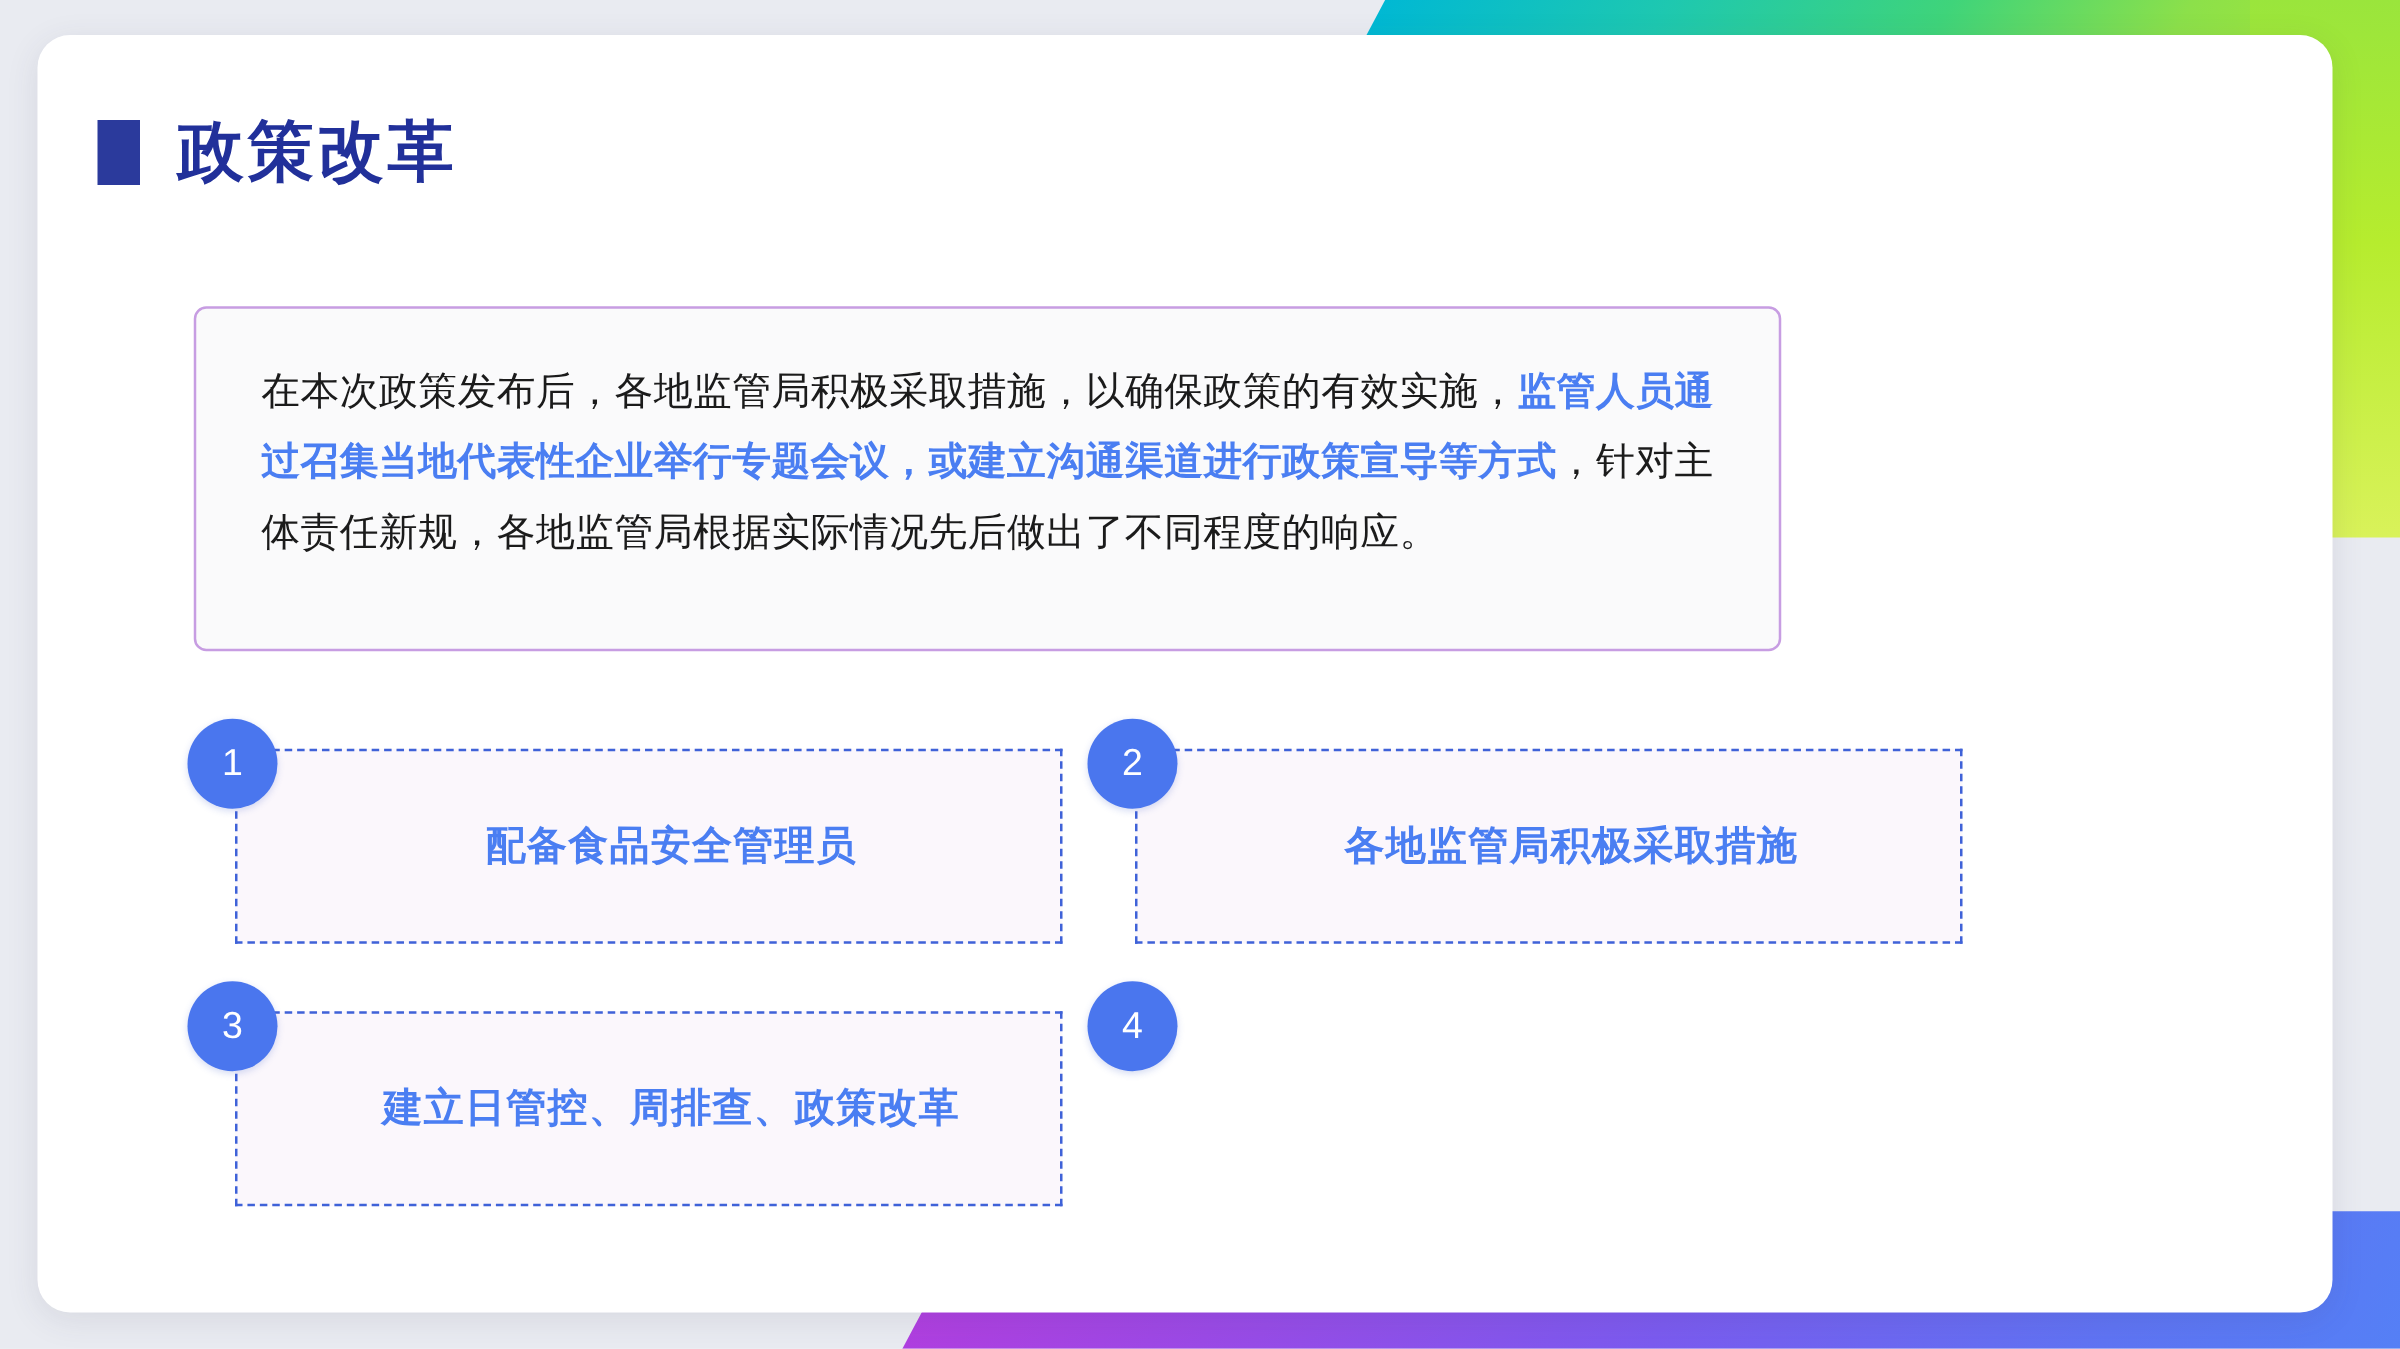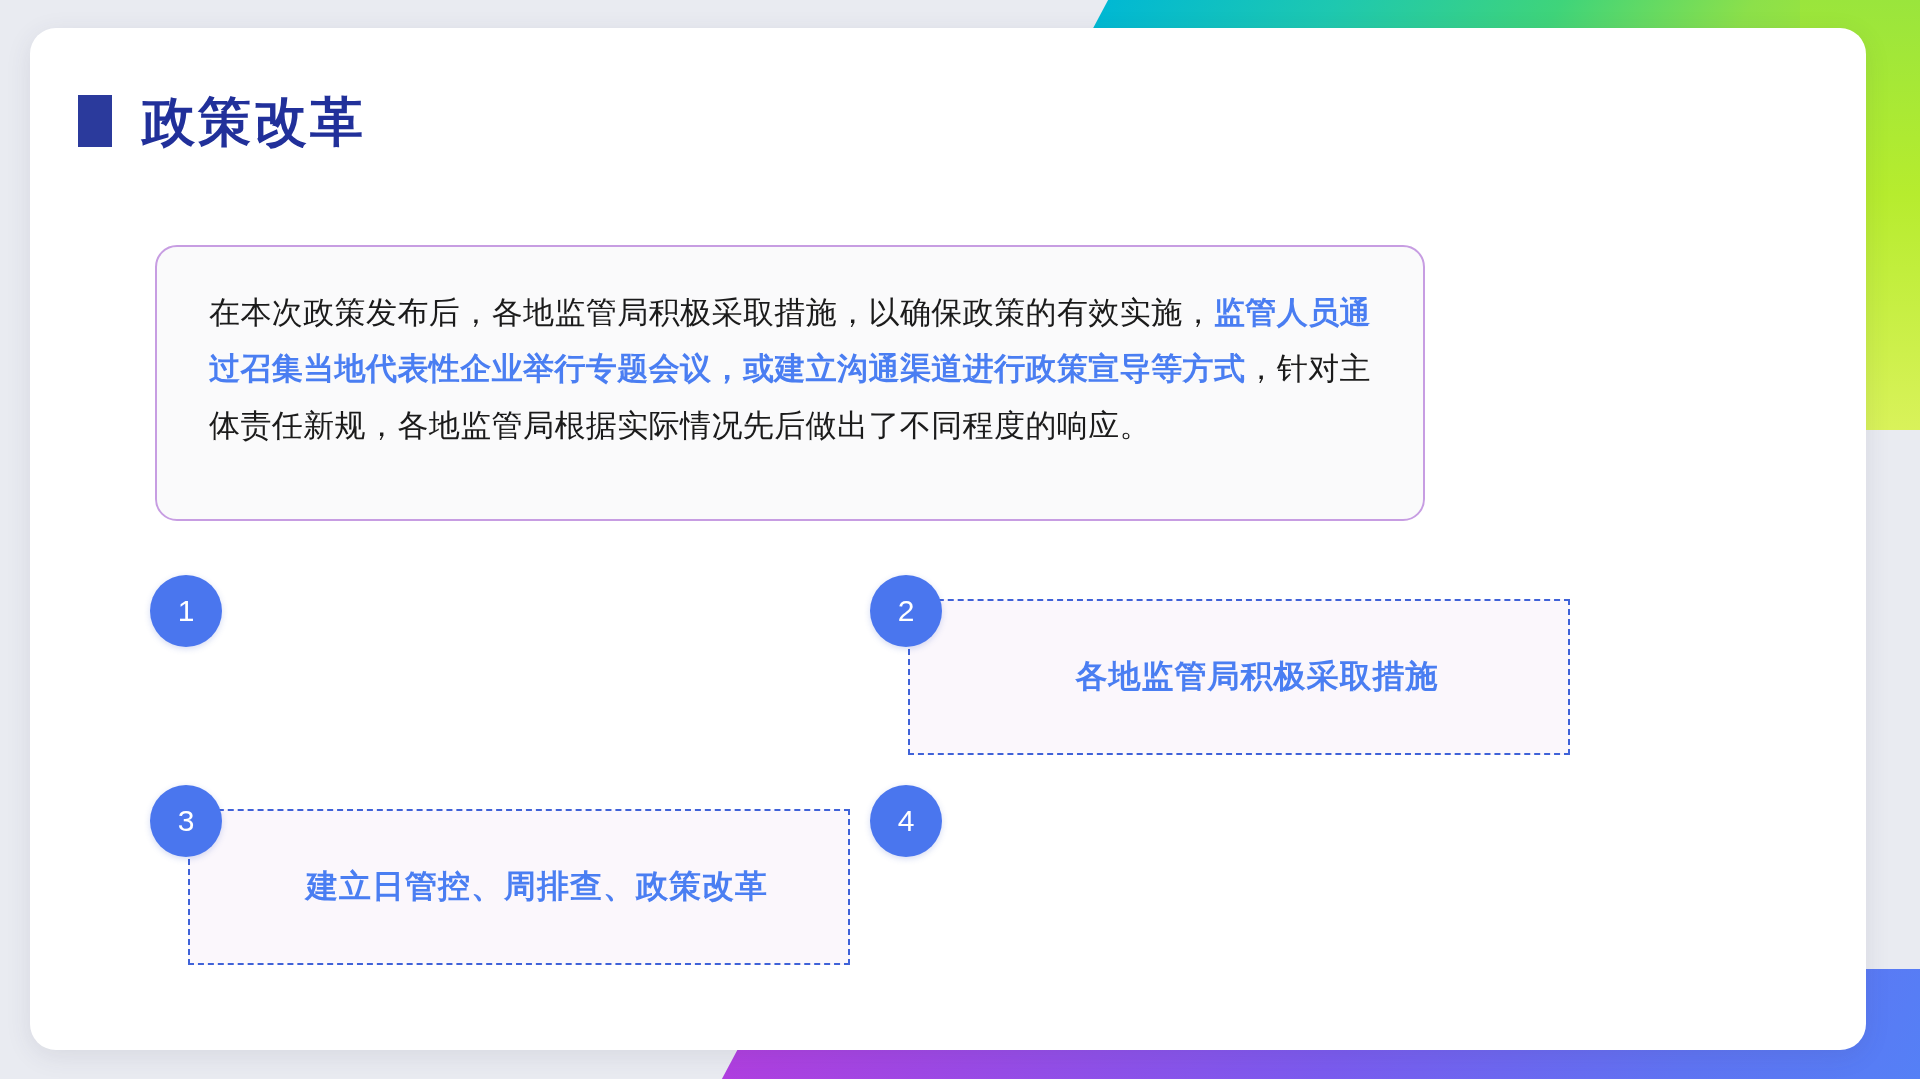--- a/index.html
+++ b/index.html
@@ -55,21 +55,21 @@
     background:#ffffff;
     border-radius:26px;
     box-shadow:0 6px 26px rgba(60,60,90,0.10);
     z-index:3;
   }
 
   
   .title-row {
     position:absolute;
     left:78px; top:95px;
-    display:flex; align-items:flex-start;
+    display:flex; align-items:flex-end;
     z-index:5;
   }
   .title-bullet {
     width:34px; height:52px;
     background:#2b3a9c;
     margin-right:30px;
     flex:none;
   }
   .title-text {
     font-size:53px;
@@ -80,21 +80,21 @@
     white-space:nowrap;
   }
 
   
   .intro-box {
     position:absolute;
     left:155px; top:245px;
     width:1270px; height:276px;
     background:#fafafb;
     border:2px solid #c79de2;
-    border-radius:22px;
+    border-radius:10px;
     padding:38px 52px 0 52px;
     z-index:5;
   }
   .intro-text {
     font-size:31px;
     line-height:1.82;
     color:#1b1b1b;
     text-align:justify;
     letter-spacing:0.4px;
   }
@@ -170,20 +170,23 @@
 
   <div class="intro-box">
     <div class="intro-text">
       <span>在本次政策发布后，各地监管局积极采取措施，以确保政策的有效实施，</span><span class="hl">监管人员通过召集当地代表性企业举行专题会议，或建立沟通渠道进行政策宣导等方式</span><span>，针对主体责任新规，各地监管局根据实际情况先后做出了不同程度的响应。</span>
     </div>
   </div>
 
   <div class="items">
 
     <div class="item r0 c0">
+      <div class="item-box">
+        <div class="item-label">配备食品安全管理员</div>
+      </div>
       <div class="item-badge">1</div>
     </div>
 
     <div class="item r0 c1">
       <div class="item-box">
         <div class="item-label">各地监管局积极采取措施</div>
       </div>
       <div class="item-badge">2</div>
     </div>
 

